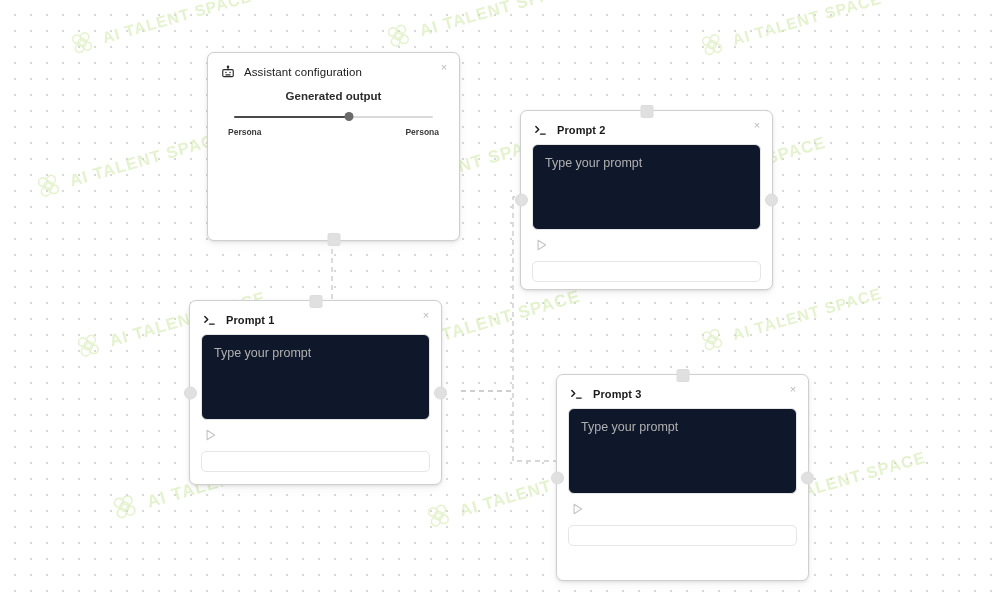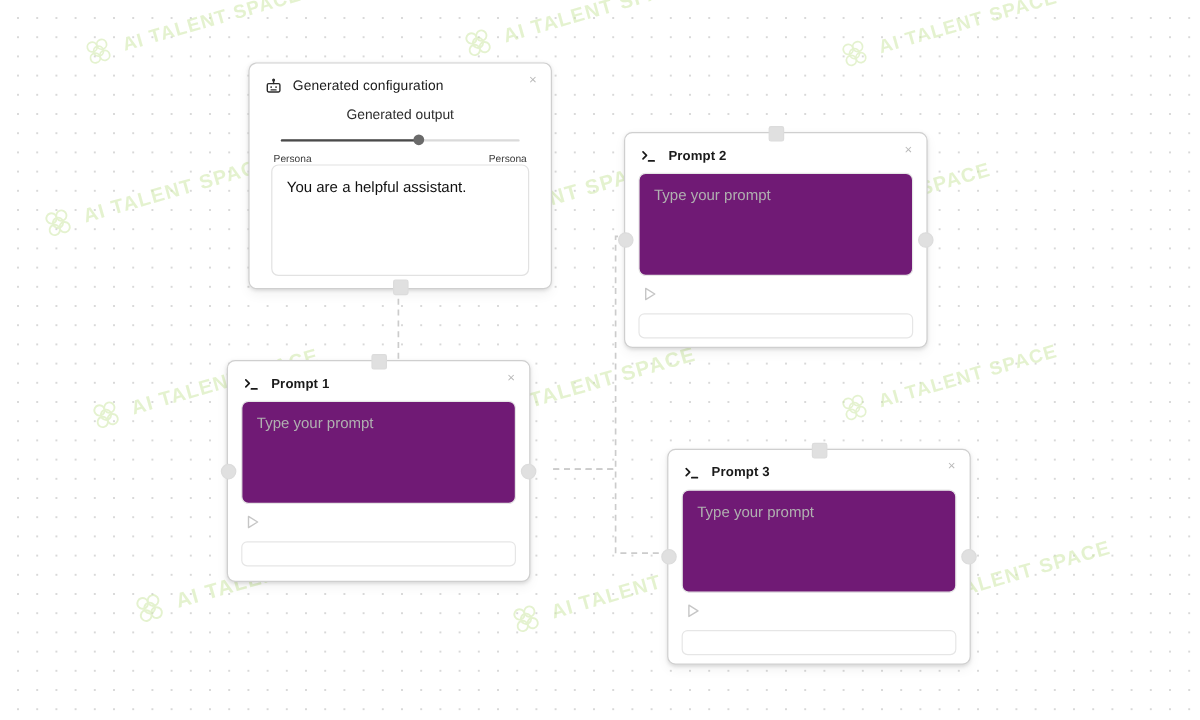--- a/index.html
+++ b/index.html
@@ -98,21 +98,21 @@
     width: 14px; height: 14px;
     display: flex; align-items: center; justify-content: center;
     color: #b9b9b9;
     font-size: 11px;
     line-height: 1;
     cursor: pointer;
     font-family: "Liberation Sans", sans-serif;
   }
 
   
-  .cfg-body { padding: 2px 18px 14px 18px; box-sizing: border-box; }
+  .cfg-body { padding: 2px 18px 14px 18px; box-sizing: border-box; font-weight: bold; }
 
   .cfg-label {
     text-align: center;
     font-size: 11.5px;
     color: #2c2c2c;
     margin: 5px 0 9px 0;
   }
   .cfg-label.second { margin-top: 11px; margin-bottom: 8px; }
 
   .slider-wrap { position: relative; height: 12px; margin: 0 8px; }
@@ -164,21 +164,21 @@
   .prompt-body { padding: 3px 11px 10px 11px; box-sizing: border-box; }
 
   .prompt-input {
     border: 1px solid #e6e6e6;
     border-radius: 6px;
     height: 86px;
     padding: 11px 12px;
     box-sizing: border-box;
     font-size: 12.5px;
     color: #b0b0b0;
-    background: #701a75;
+    background: #0f172a;
     cursor: text;
     overflow: hidden;
   }
 
   .run-row { padding: 7px 1px 3px 1px; }
   .run-btn {
     width: 16px; height: 16px;
     display: flex; align-items: center; justify-content: center;
     color: #c6c6c6;
     cursor: pointer;
@@ -399,38 +399,37 @@
       <span class="head-icon">
         <svg width="14" height="14" viewBox="0 0 24 24" fill="none" stroke="#2b2b2b" stroke-width="2" stroke-linecap="round" stroke-linejoin="round">
           <rect x="3" y="8" width="18" height="12" rx="2"></rect>
           <path d="M12 8V4"></path>
             <circle cx="12" cy="3" r="1.2" fill="#2b2b2b"></circle>
           <circle cx="8.5" cy="13" r="1.3" fill="#2b2b2b" stroke="none"></circle>
           <circle cx="15.5" cy="13" r="1.3" fill="#2b2b2b" stroke="none"></circle>
           <path d="M8.5 17h7"></path>
         </svg>
       </span>
-      <span class="node-title">Generated configuration</span>
+      <span class="node-title">Assistant configuration</span>
       <span class="close-btn">×</span>
     </div>
 
     <div class="cfg-body">
       <div class="cfg-label">Generated output</div>
 
       <div class="slider-wrap">
         <div class="slider-track"></div>
         <div class="slider-fill" id="slider-fill" style="width: 58%; background: rgb(74, 74, 74);"></div>
         <div class="slider-thumb" id="slider-thumb" style="left: 58%;"></div>
       </div>
       <div class="slider-ends">
         <span>Persona</span>
         <span>Persona</span>
       </div>
 
-      <div class="persona-box">You are a helpful assistant.</div>
     </div>
 
     <div class="h h-sq h-bottom"></div>
   </div>
 
   <div class="node" style="left:189px; top:300px; width:253px; height:185px;">
     <div class="node-head">
       <span class="head-icon">
         <svg width="15" height="14" viewBox="0 0 24 24" fill="none" stroke="#1a1a1a" stroke-width="2.4" stroke-linecap="round" stroke-linejoin="round">
           <path d="M4 6l5 5-5 5"></path>
@@ -480,21 +479,21 @@
         </span>
       </div>
       <div class="output-bar"></div>
     </div>
 
     <div class="h h-sq h-top"></div>
     <div class="h h-rd h-left"></div>
     <div class="h h-rd h-right"></div>
   </div>
 
-  <div class="node" style="left:556px; top:374px; width:253px; height:180px;">
+  <div class="node" style="left:556px; top:374px; width:253px; height:207px;">
     <div class="node-head">
       <span class="head-icon">
         <svg width="15" height="14" viewBox="0 0 24 24" fill="none" stroke="#1a1a1a" stroke-width="2.4" stroke-linecap="round" stroke-linejoin="round">
           <path d="M4 6l5 5-5 5"></path>
             <path d="M12 19h8"></path>
         </svg>
       </span>
       <span class="node-title bold">Prompt 3</span>
       <span class="close-btn">×</span>
     </div>

